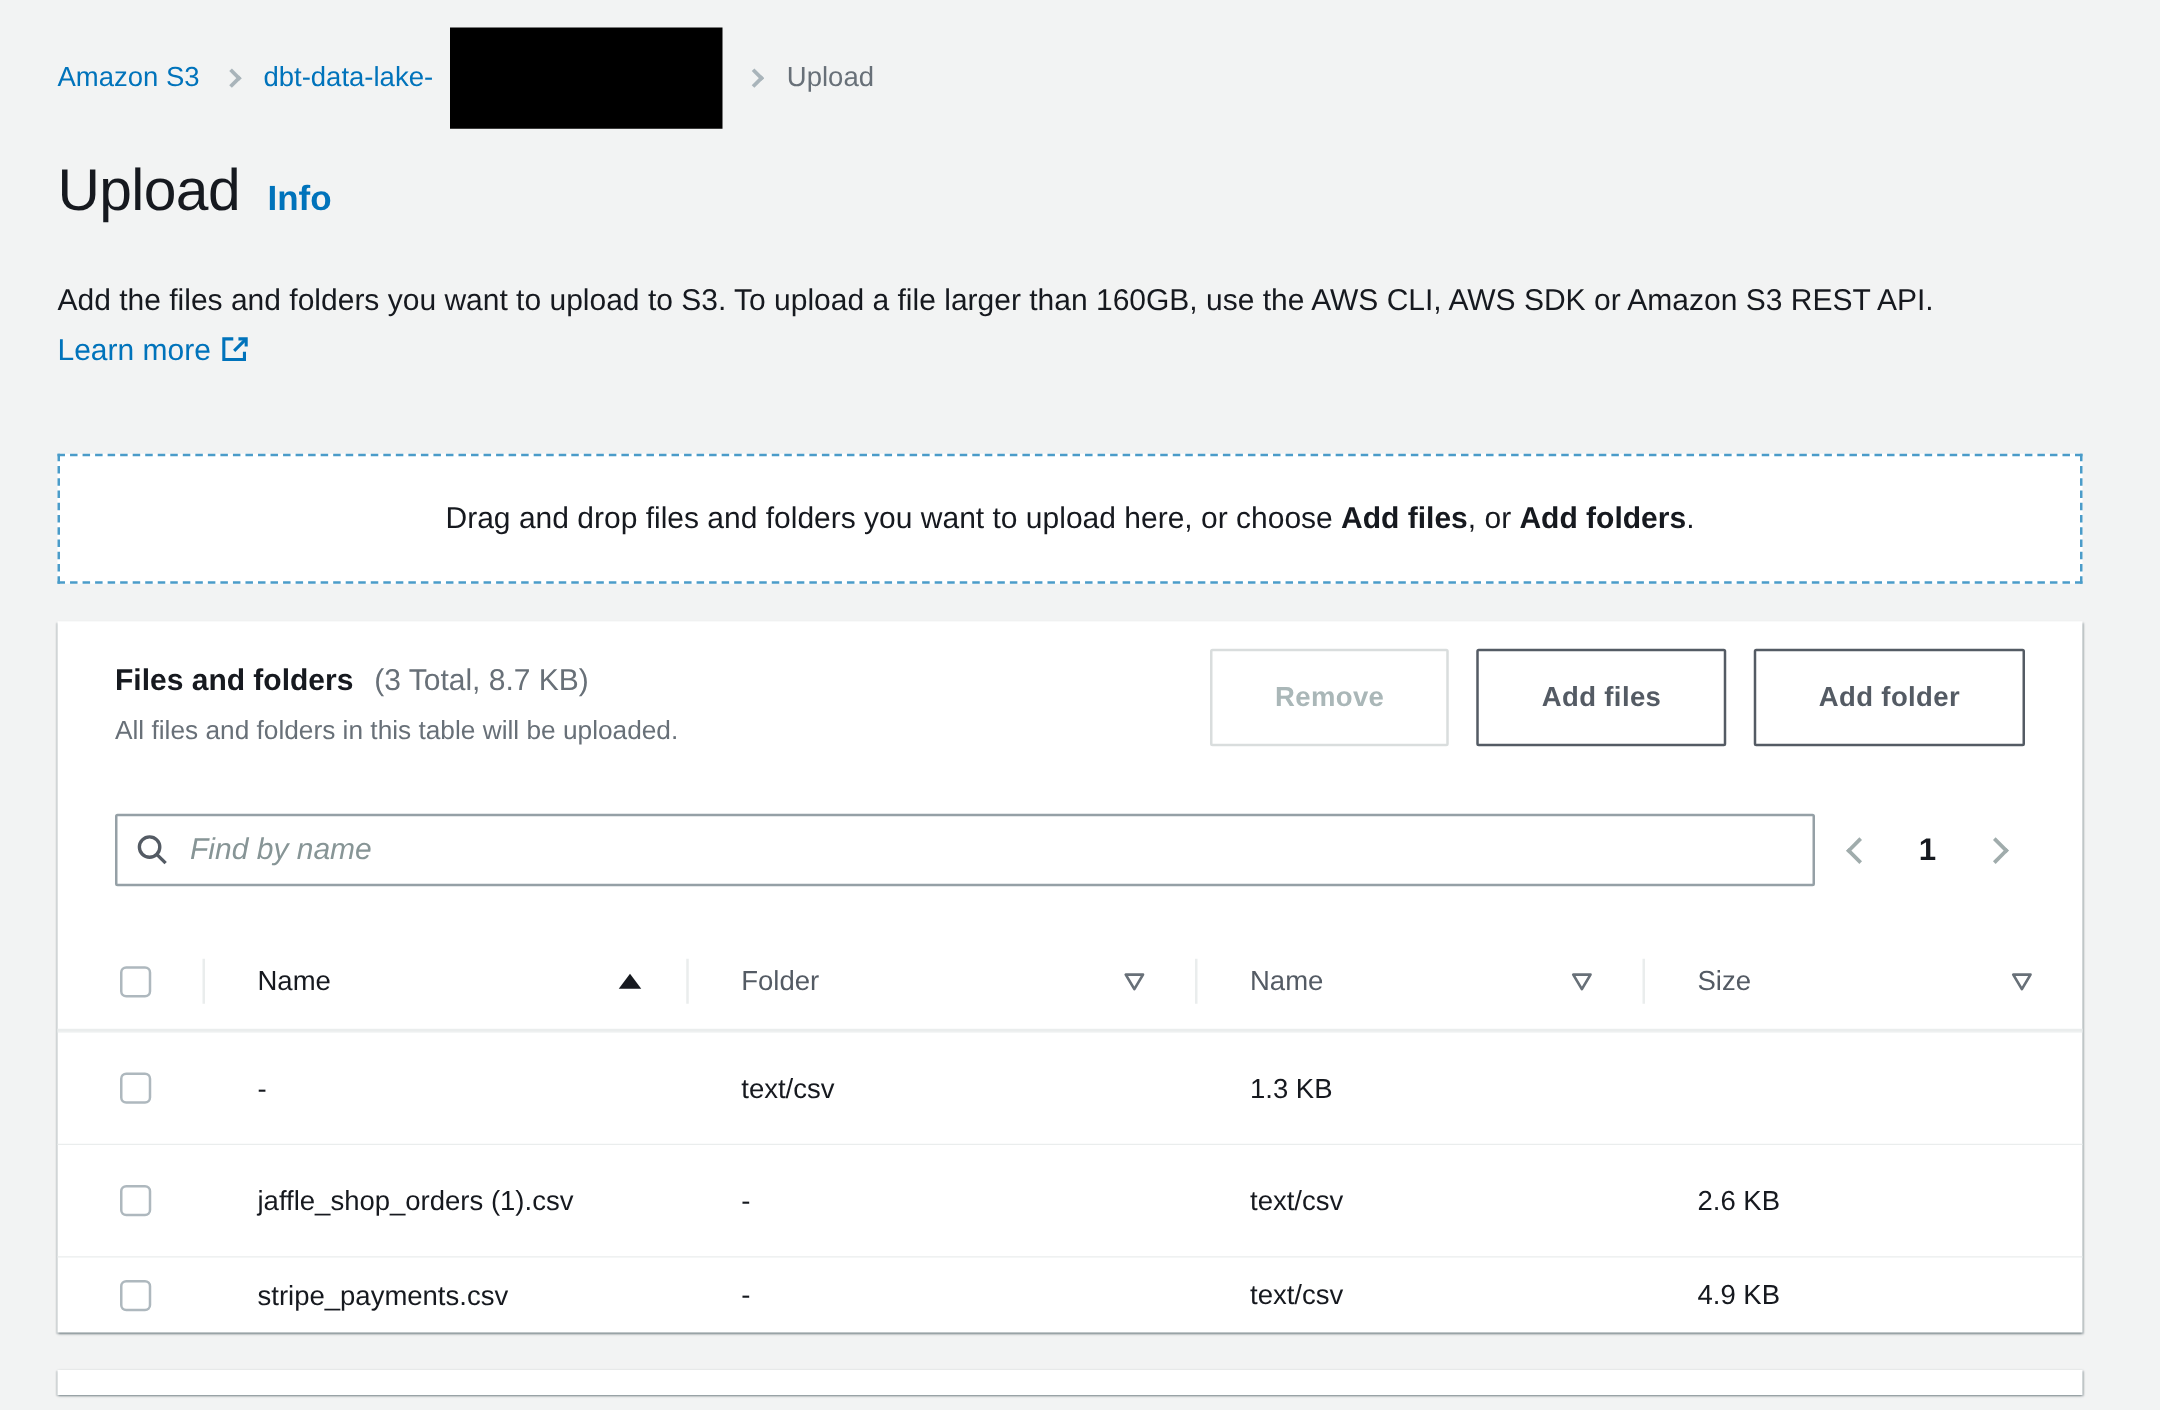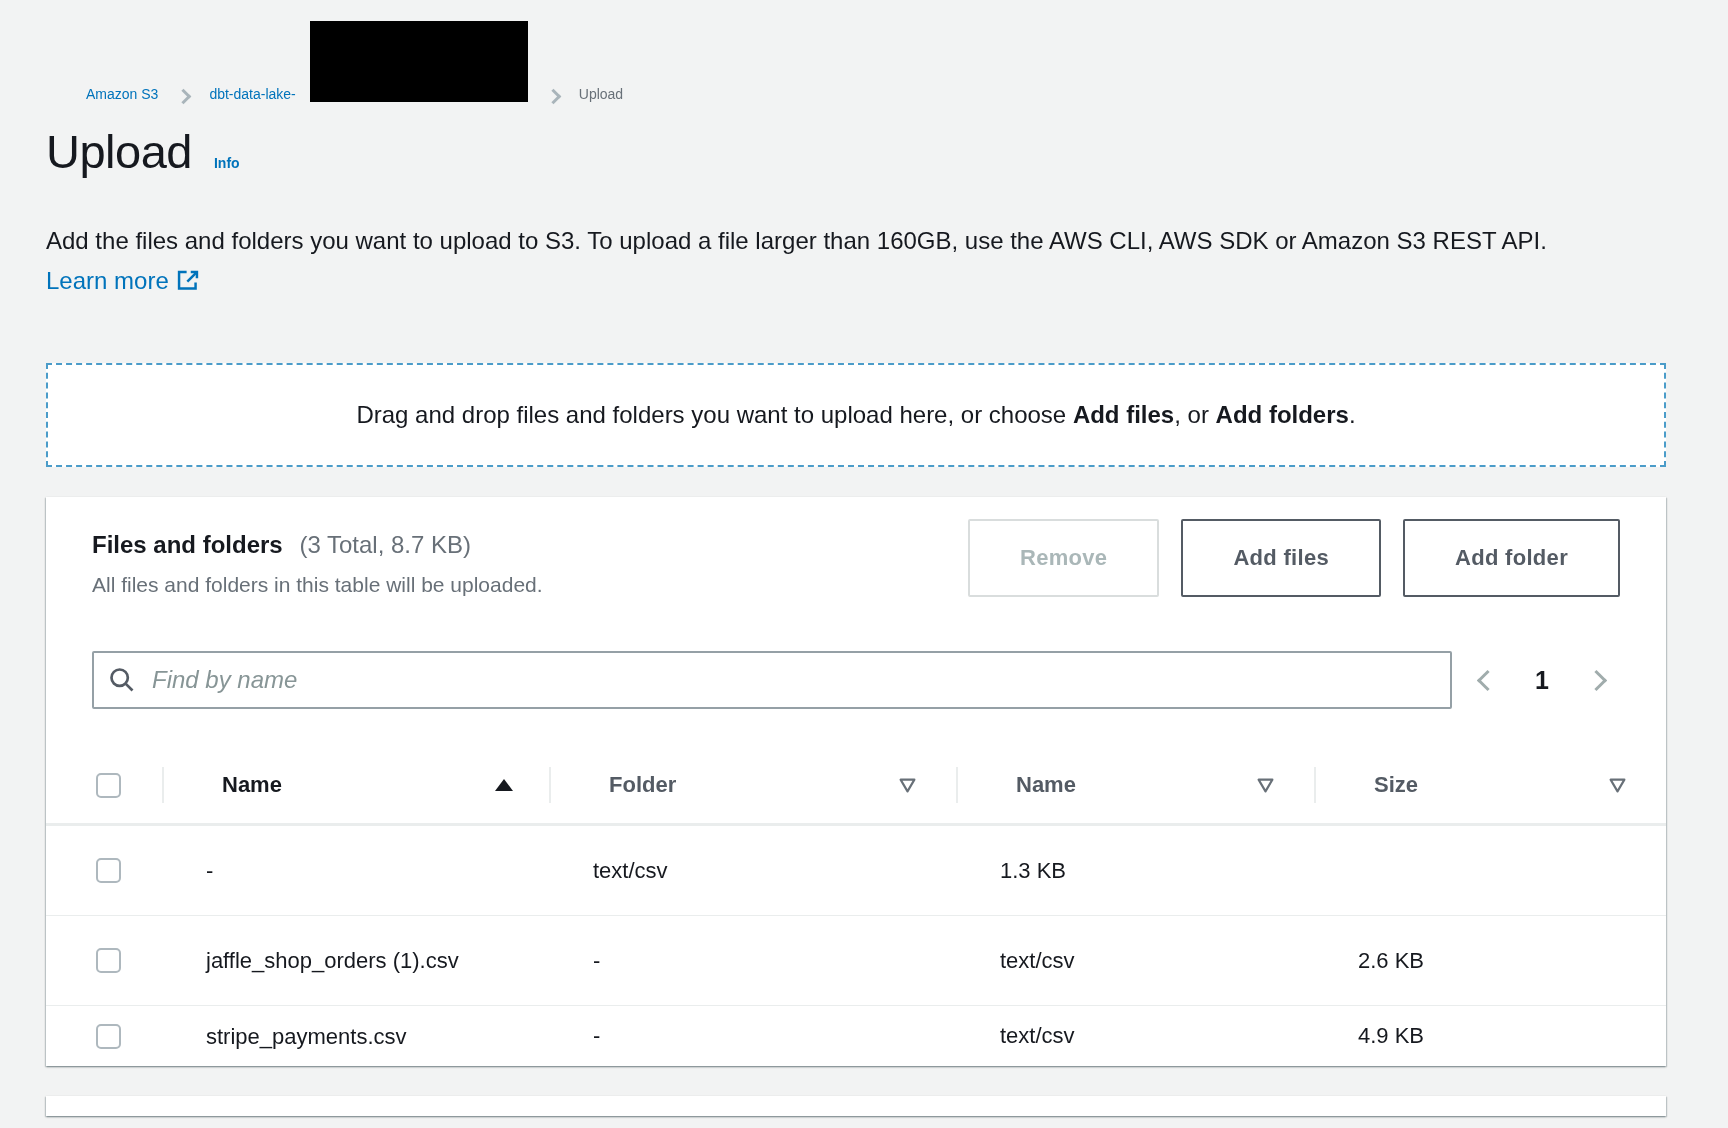--- a/index.html
+++ b/index.html
@@ -2,30 +2,30 @@
 <html><head>
 <meta charset="utf-8">
 <style>
   * { margin:0; padding:0; box-sizing:border-box; }
   html,body { width:1728px; height:1128px; }
   body { font-family:"Liberation Sans", sans-serif; color:#16191f; }
   .screen { position:relative; width:1728px; height:1128px; background:#f2f3f3; overflow:hidden; }
   .main { margin-left:46px; width:1620px; }
 
   
-  .breadcrumb { display:flex; align-items:flex-end; margin-top:22px; height:80px; font-size:14px; gap:20px;margin-left:40px; }
+  .breadcrumb { display:flex; align-items:center; margin-top:22px; height:80px; font-size:22px; gap:20px; }
   .bc-link { color:#0073bb; text-decoration:none; cursor:pointer; }
   .bc-current { color:#687078; }
   .chev-sep { width:11px; height:11px; border-top:3px solid #a9b4ba; border-right:3px solid #a9b4ba; transform:rotate(45deg); flex:none; }
   .redacted { width:218px; height:81px; background:#000; flex:none; margin-left:-6px; }
 
   
   .title-row { display:flex; align-items:baseline; margin-top:22px; gap:22px; }
   .page-title { font-size:47px; font-weight:400; color:#16191f; letter-spacing:-0.5px; }
-  .info-link { font-size:14px; font-weight:700; color:#0073bb; text-decoration:none; cursor:pointer; }
+  .info-link { font-size:28px; font-weight:700; color:#0073bb; text-decoration:none; cursor:pointer; }
 
   
   .desc { margin-top:42px; font-size:24px; line-height:40px; color:#16191f; width:1612px; }
   .learn-more { color:#0073bb; text-decoration:none; cursor:pointer; white-space:nowrap; }
   .ext-icon { vertical-align:-3px; margin-left:8px; }
 
   
   .dropzone { margin-top:62px; height:104px; background:#fff; border:2px dashed #4b9cc9;
               display:flex; align-items:center; justify-content:center; font-size:24px; }
   .dz-bold { font-weight:700; }
@@ -53,22 +53,22 @@
   .pager { margin-left:auto; display:flex; align-items:center; gap:40px; padding-right:16px; }
   .pg-chev { width:15px; height:15px; border-top:3.5px solid #a0acac; border-right:3.5px solid #a0acac; cursor:pointer; }
   .pg-prev { transform:rotate(-135deg); }
   .pg-next { transform:rotate(45deg); }
   .pg-num { font-size:25px; font-weight:700; color:#16191f; cursor:pointer; }
 
   
   .table { margin-top:38px; }
   .thead, .trow { display:grid; grid-template-columns:116px 387px 407px 358px 1fr; align-items:center; }
   .thead { height:78px; border-bottom:2px solid #eaeded; }
-  .th { position:relative; display:flex; align-items:center; height:100%; padding-left:60px;
-        font-size:22px; font-weight:700; color:#545b64; cursor:pointer; }
+  .th { position:relative; display:flex; align-items:center; height:100%; padding-left:44px;
+        font-size:22px; font-weight:400; color:#545b64; cursor:pointer; }
   .th::before { content:""; position:absolute; left:0; top:20px; bottom:20px; width:2px; background:#eaeded; }
   .th-name { color:#16191f; }
   .sel-cell { display:flex; align-items:center; padding-left:50px; height:100%; }
   .checkbox { width:25px; height:25px; border:2px solid #aeb8be; border-radius:5px; background:#fff; cursor:pointer; flex:none; }
   .sort-asc { margin-left:auto; margin-right:36px; width:0; height:0;
               border-left:9px solid transparent; border-right:9px solid transparent; border-bottom:12px solid #16191f; }
   .filter-ic { margin-left:auto; margin-right:40px; display:flex; }
   .trow { border-top:1px solid #eaeded; min-height:90px; }
   .trow:first-of-type { border-top:none; }
   .trow.short { min-height:61px; }

